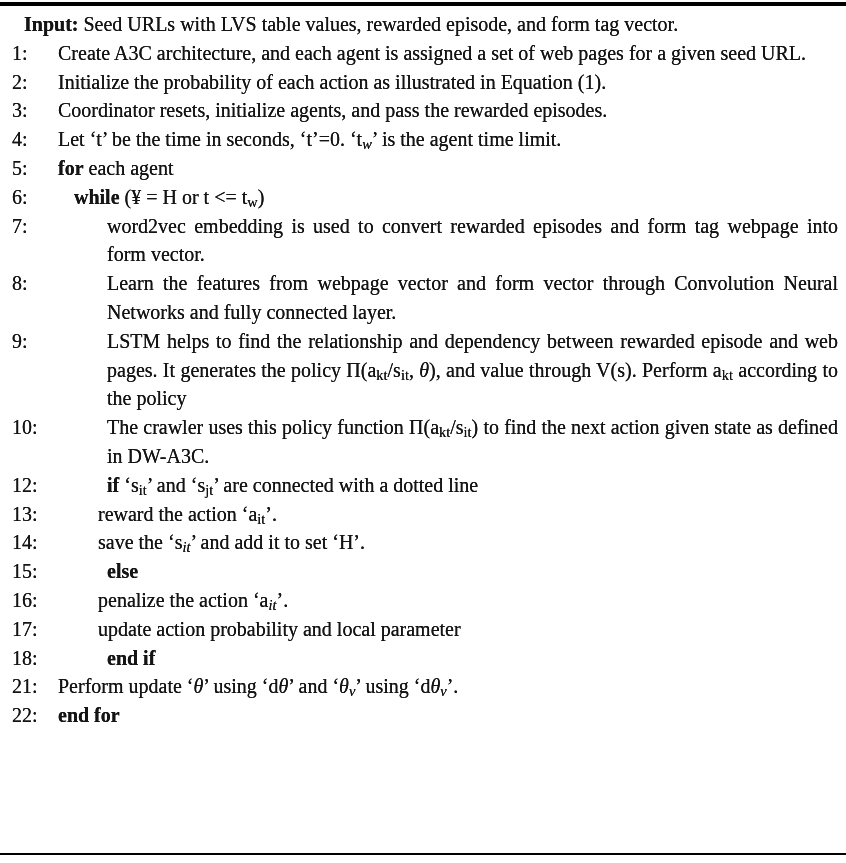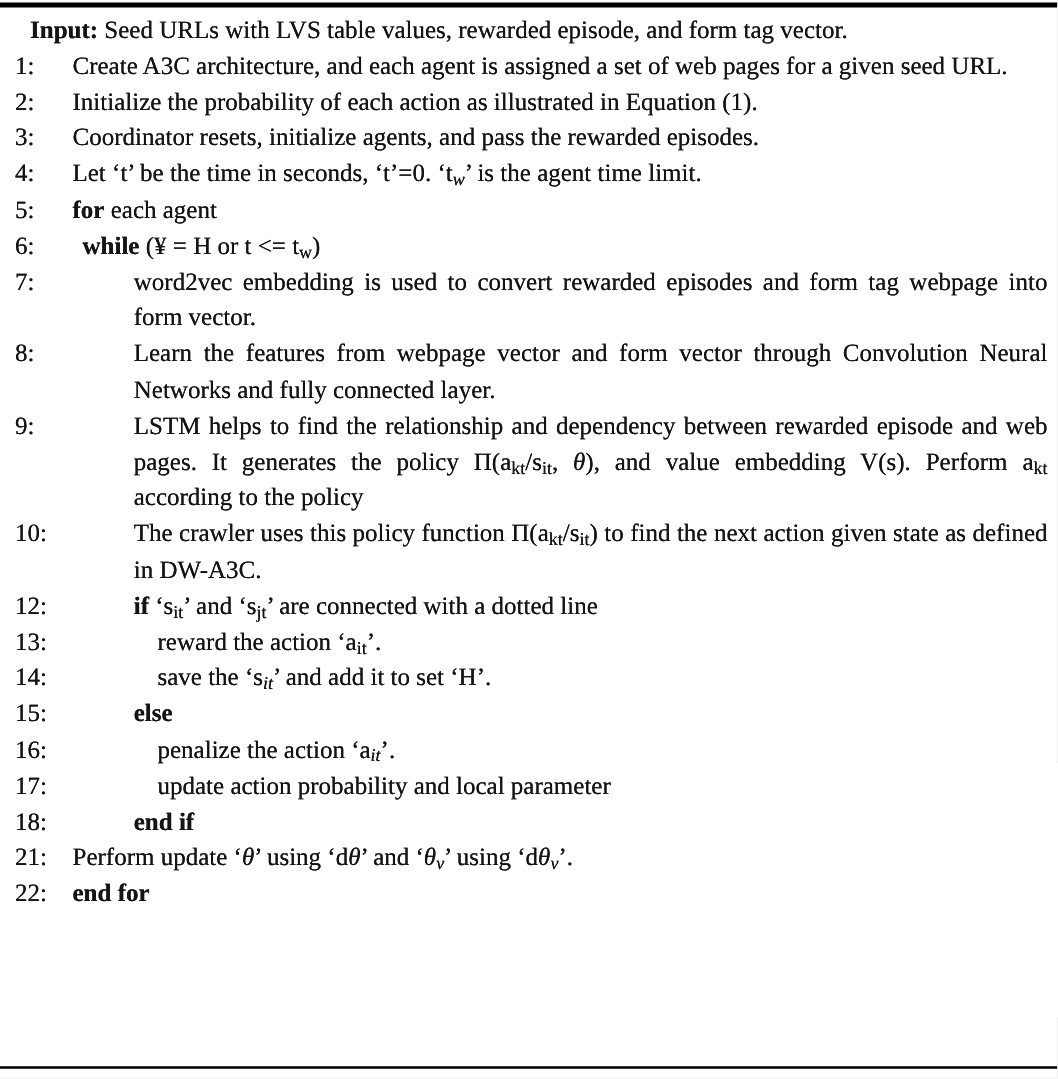--- a/index.html
+++ b/index.html
@@ -25,23 +25,23 @@
     text-shadow:0 0 0.5px currentColor;
   }
   .row{display:flex;align-items:flex-start;}
   .num{
     flex:none;width:34px;
     text-align:left;
     white-space:nowrap;
   }
   .content{flex:1;text-align:justify;}
   .ind0{margin-left:12px;}
-  .ind1{margin-left:20px;}
+  .ind1{margin-left:28px;}
   .ind2{margin-left:61px;}
-  .ind3{margin-left:80px;}
+  .ind3{margin-left:52px;}
   .hang{padding-left:34px;text-indent:-34px;}
   .bold{font-weight:700;}
   .ital{font-style:italic;}
   sub{font-size:72%;line-height:0;vertical-align:-0.22em;}
 </style>
 </head>
 <body>
 
 <div class="page">
   <div class="rule-top"></div>
@@ -76,21 +76,21 @@
       <div class="row">
         <span class="num">7:</span>
         <div class="content ind2"><span>word2vec embedding is used to convert rewarded episodes and form tag webpage into form vector.</span></div>
       </div>
       <div class="row">
         <span class="num">8:</span>
         <div class="content ind2"><span>Learn the features from webpage vector and form vector through Convolution Neural Networks and fully connected layer.</span></div>
       </div>
       <div class="row">
         <span class="num">9:</span>
-        <div class="content ind2"><span>LSTM helps to find the relationship and dependency between rewarded episode and web pages. It generates the policy Π(a</span><sub>kt</sub><span>/s</span><sub>it</sub><span>, </span><span class="ital">θ</span><span>), and value embedding V(s). Perform a</span><sub>kt</sub><span> according to the policy</span></div>
+        <div class="content ind2"><span>LSTM helps to find the relationship and dependency between rewarded episode and web pages. It generates the policy Π(a</span><sub>kt</sub><span>/s</span><sub>it</sub><span>, </span><span class="ital">θ</span><span>), and value through V(s). Perform a</span><sub>kt</sub><span> according to the policy</span></div>
       </div>
       <div class="row">
         <span class="num">10:</span>
         <div class="content ind2"><span>The crawler uses this policy function Π(a</span><sub>kt</sub><span>/s</span><sub>it</sub><span>) to find the next action given state as defined in DW-A3C.</span></div>
       </div>
       <div class="row">
         <span class="num">12:</span>
         <div class="content ind2"><span class="bold">if</span><span> ‘s</span><sub>it</sub><span>’ and ‘s</span><sub>jt</sub><span>’ are connected with a dotted line</span></div>
       </div>
       <div class="row">

